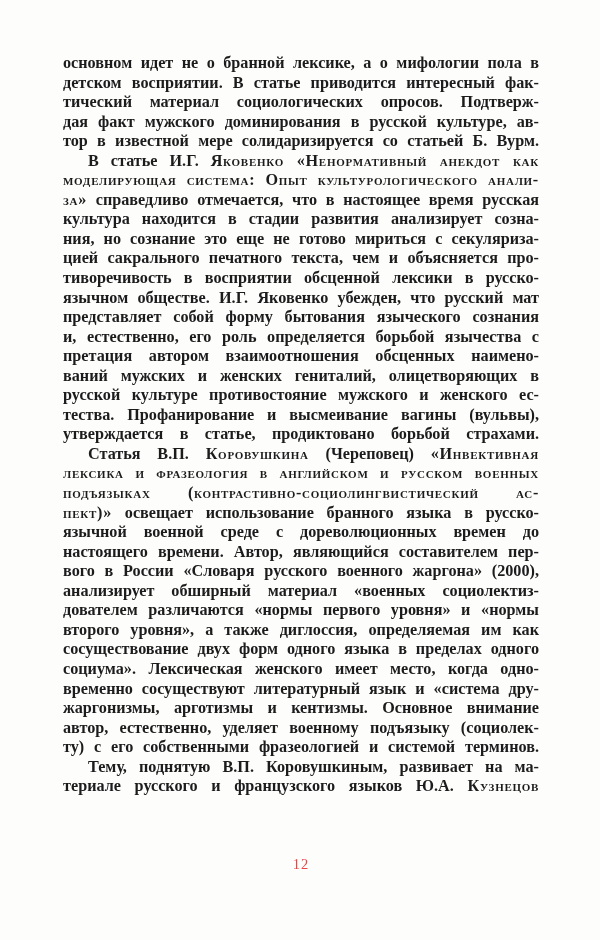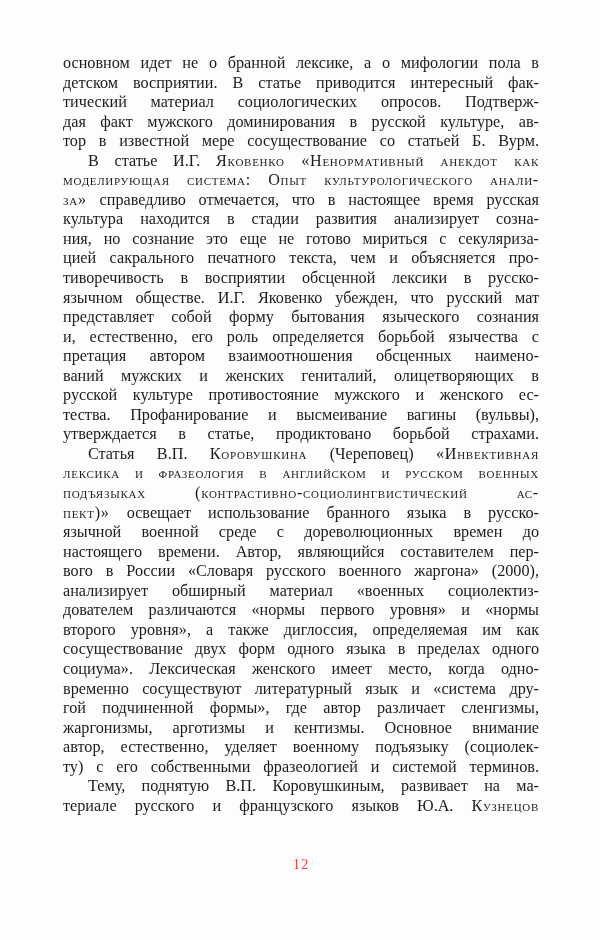--- a/index.html
+++ b/index.html
@@ -20,20 +20,21 @@
     left: 63px;
     top: 54px;
     width: 476px;
     font-size: 16.2px;
     line-height: 19.55px;
     color: #1c1c1c;
   }
   .line {
     text-align: justify;
     text-align-last: justify;
+    font-weight: bold;
   }
   .line.indent {
     text-indent: 25px;
   }
   .seg-sc {
     font-variant-caps: small-caps;
     letter-spacing: 0.045em;
   }
   .page-number {
     position: absolute;
@@ -48,21 +49,21 @@
 </style>
 </head>
 <body>
 
 <div class="page">
   <div class="text-block" id="textBlock">
       <div class="line"><span class="seg-reg">основном идет не о бранной лексике, а о мифологии пола в</span></div>
       <div class="line"><span class="seg-reg">детском восприятии. В статье приводится интересный фак-</span></div>
       <div class="line"><span class="seg-reg">тический материал социологических опросов. Подтверж-</span></div>
       <div class="line"><span class="seg-reg">дая факт мужского доминирования в русской культуре, ав-</span></div>
-      <div class="line"><span class="seg-reg">тор в известной мере сосуществование со статьей Б. Вурм.</span></div>
+      <div class="line"><span class="seg-reg">тор в известной мере солидаризируется со статьей Б. Вурм.</span></div>
       <div class="line indent"><span class="seg-reg">В статье И.Г. </span><span class="seg-sc">Яковенко «Ненормативный анекдот как</span></div>
       <div class="line"><span class="seg-sc">моделирующая система: Опыт культурологического анали-</span></div>
       <div class="line"><span class="seg-sc">за»</span><span class="seg-reg"> справедливо отмечается, что в настоящее время русская</span></div>
       <div class="line"><span class="seg-reg">культура находится в стадии развития анализирует созна-</span></div>
       <div class="line"><span class="seg-reg">ния, но сознание это еще не готово мириться с секуляриза-</span></div>
       <div class="line"><span class="seg-reg">цией сакрального печатного текста, чем и объясняется про-</span></div>
       <div class="line"><span class="seg-reg">тиворечивость в восприятии обсценной лексики в русско-</span></div>
       <div class="line"><span class="seg-reg">язычном обществе. И.Г. Яковенко убежден, что русский мат</span></div>
       <div class="line"><span class="seg-reg">представляет собой форму бытования языческого сознания</span></div>
       <div class="line"><span class="seg-reg">и, естественно, его роль определяется борьбой язычества с</span></div>
@@ -77,21 +78,20 @@
       <div class="line"><span class="seg-sc">пект)»</span><span class="seg-reg"> освещает использование бранного языка в русско-</span></div>
       <div class="line"><span class="seg-reg">язычной военной среде с дореволюционных времен до</span></div>
       <div class="line"><span class="seg-reg">настоящего времени. Автор, являющийся составителем пер-</span></div>
       <div class="line"><span class="seg-reg">вого в России «Словаря русского военного жаргона» (2000),</span></div>
       <div class="line"><span class="seg-reg">анализирует обширный материал «военных социолектиз-</span></div>
       <div class="line"><span class="seg-reg">дователем различаются «нормы первого уровня» и «нормы</span></div>
       <div class="line"><span class="seg-reg">второго уровня», а также диглоссия, определяемая им как</span></div>
       <div class="line"><span class="seg-reg">сосуществование двух форм одного языка в пределах одного</span></div>
       <div class="line"><span class="seg-reg">социума». Лексическая женского имеет место, когда одно-</span></div>
       <div class="line"><span class="seg-reg">временно сосуществуют литературный язык и «система дру-</span></div>
-      <div class="line"><span class="seg-reg">гой подчиненной формы», где автор различает сленгизмы,</span></div>
       <div class="line"><span class="seg-reg">жаргонизмы, арготизмы и кентизмы. Основное внимание</span></div>
       <div class="line"><span class="seg-reg">автор, естественно, уделяет военному подъязыку (социолек-</span></div>
       <div class="line"><span class="seg-reg">ту) с его собственными фразеологией и системой терминов.</span></div>
       <div class="line indent"><span class="seg-reg">Тему, поднятую В.П. Коровушкиным, развивает на ма-</span></div>
       <div class="line"><span class="seg-reg">териале русского и французского языков Ю.А. </span><span class="seg-sc">Кузнецов</span></div>
     </div>
   <div class="page-number">12</div>
 </div>
 
 </body></html>

